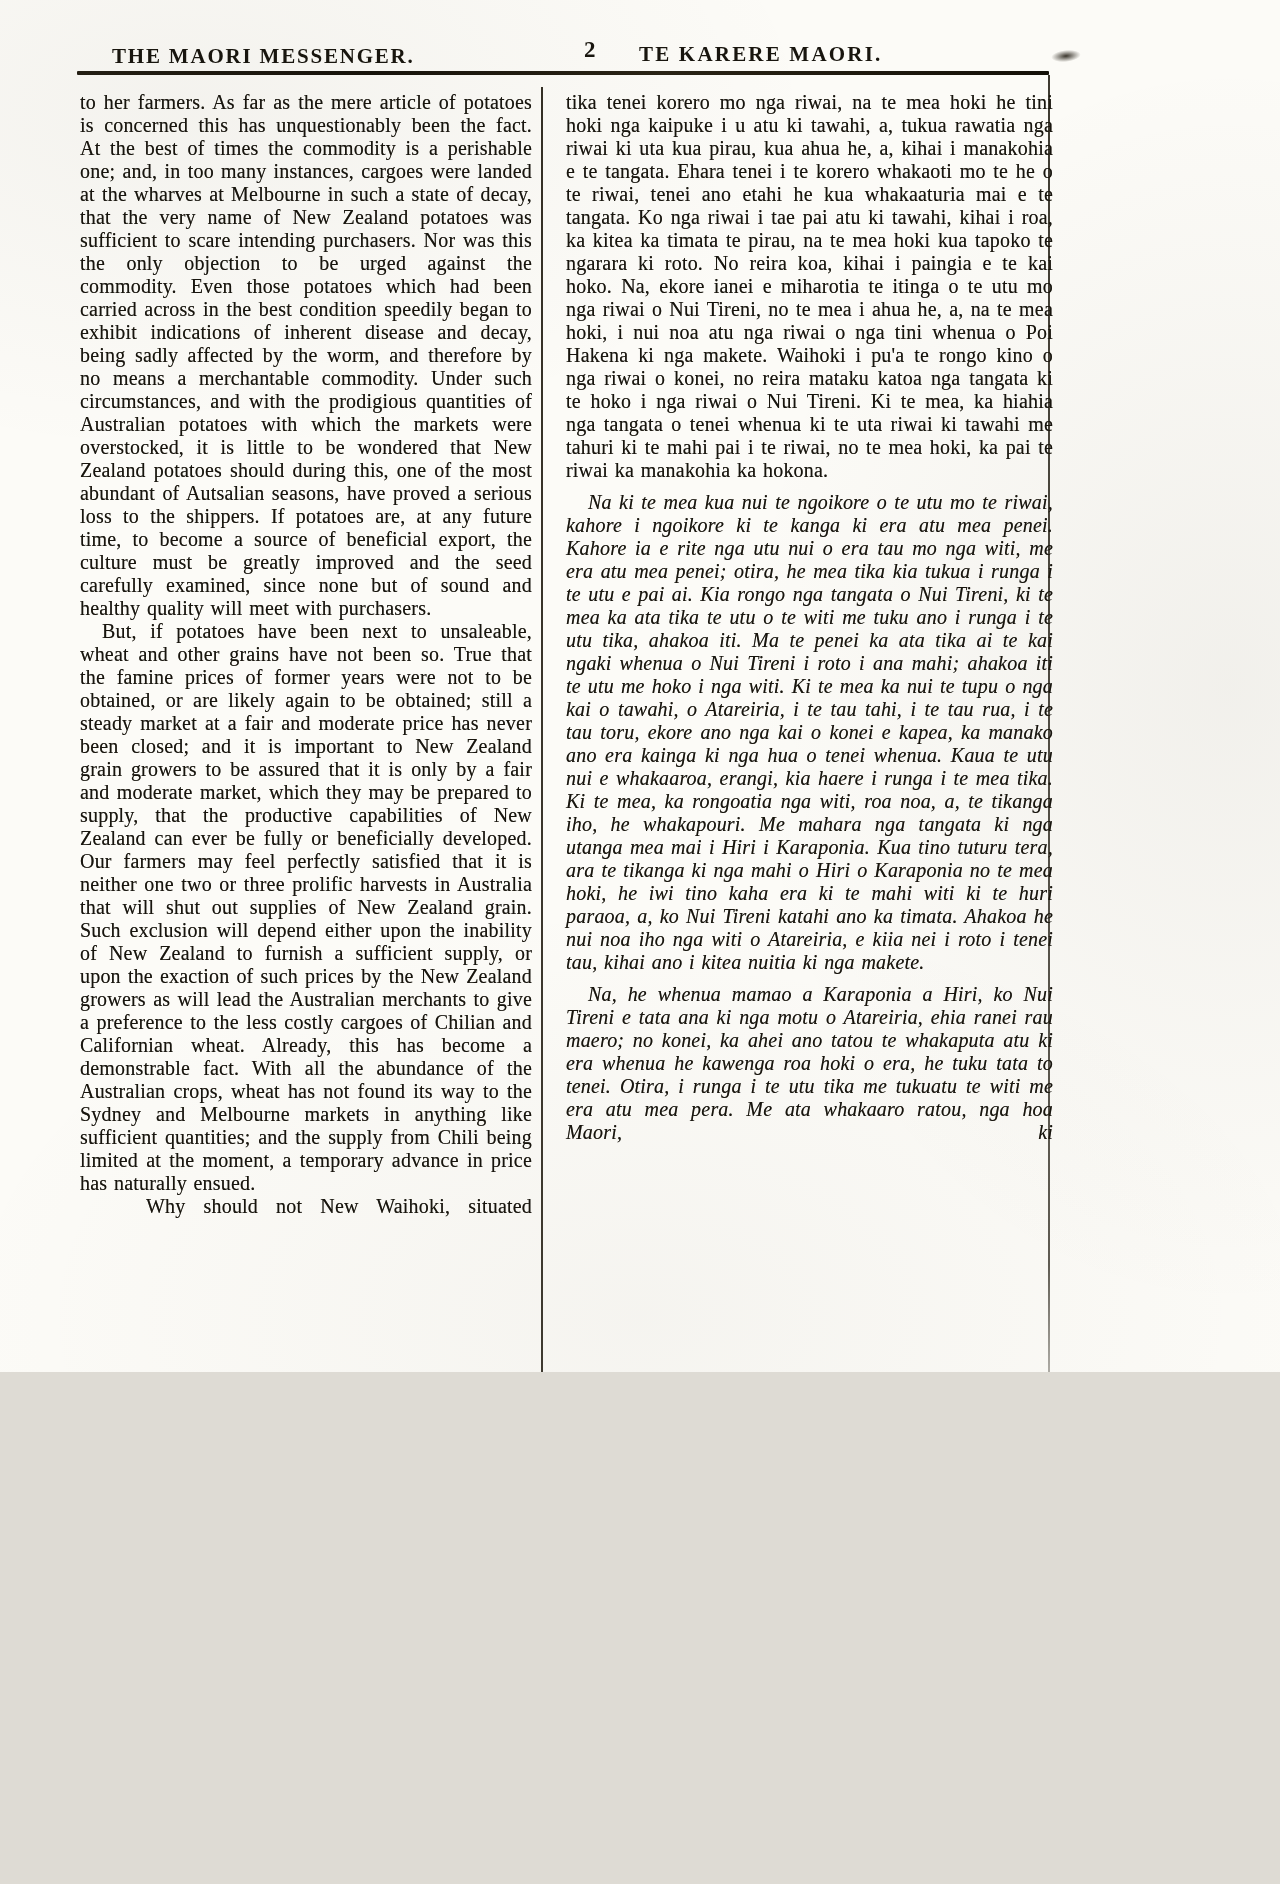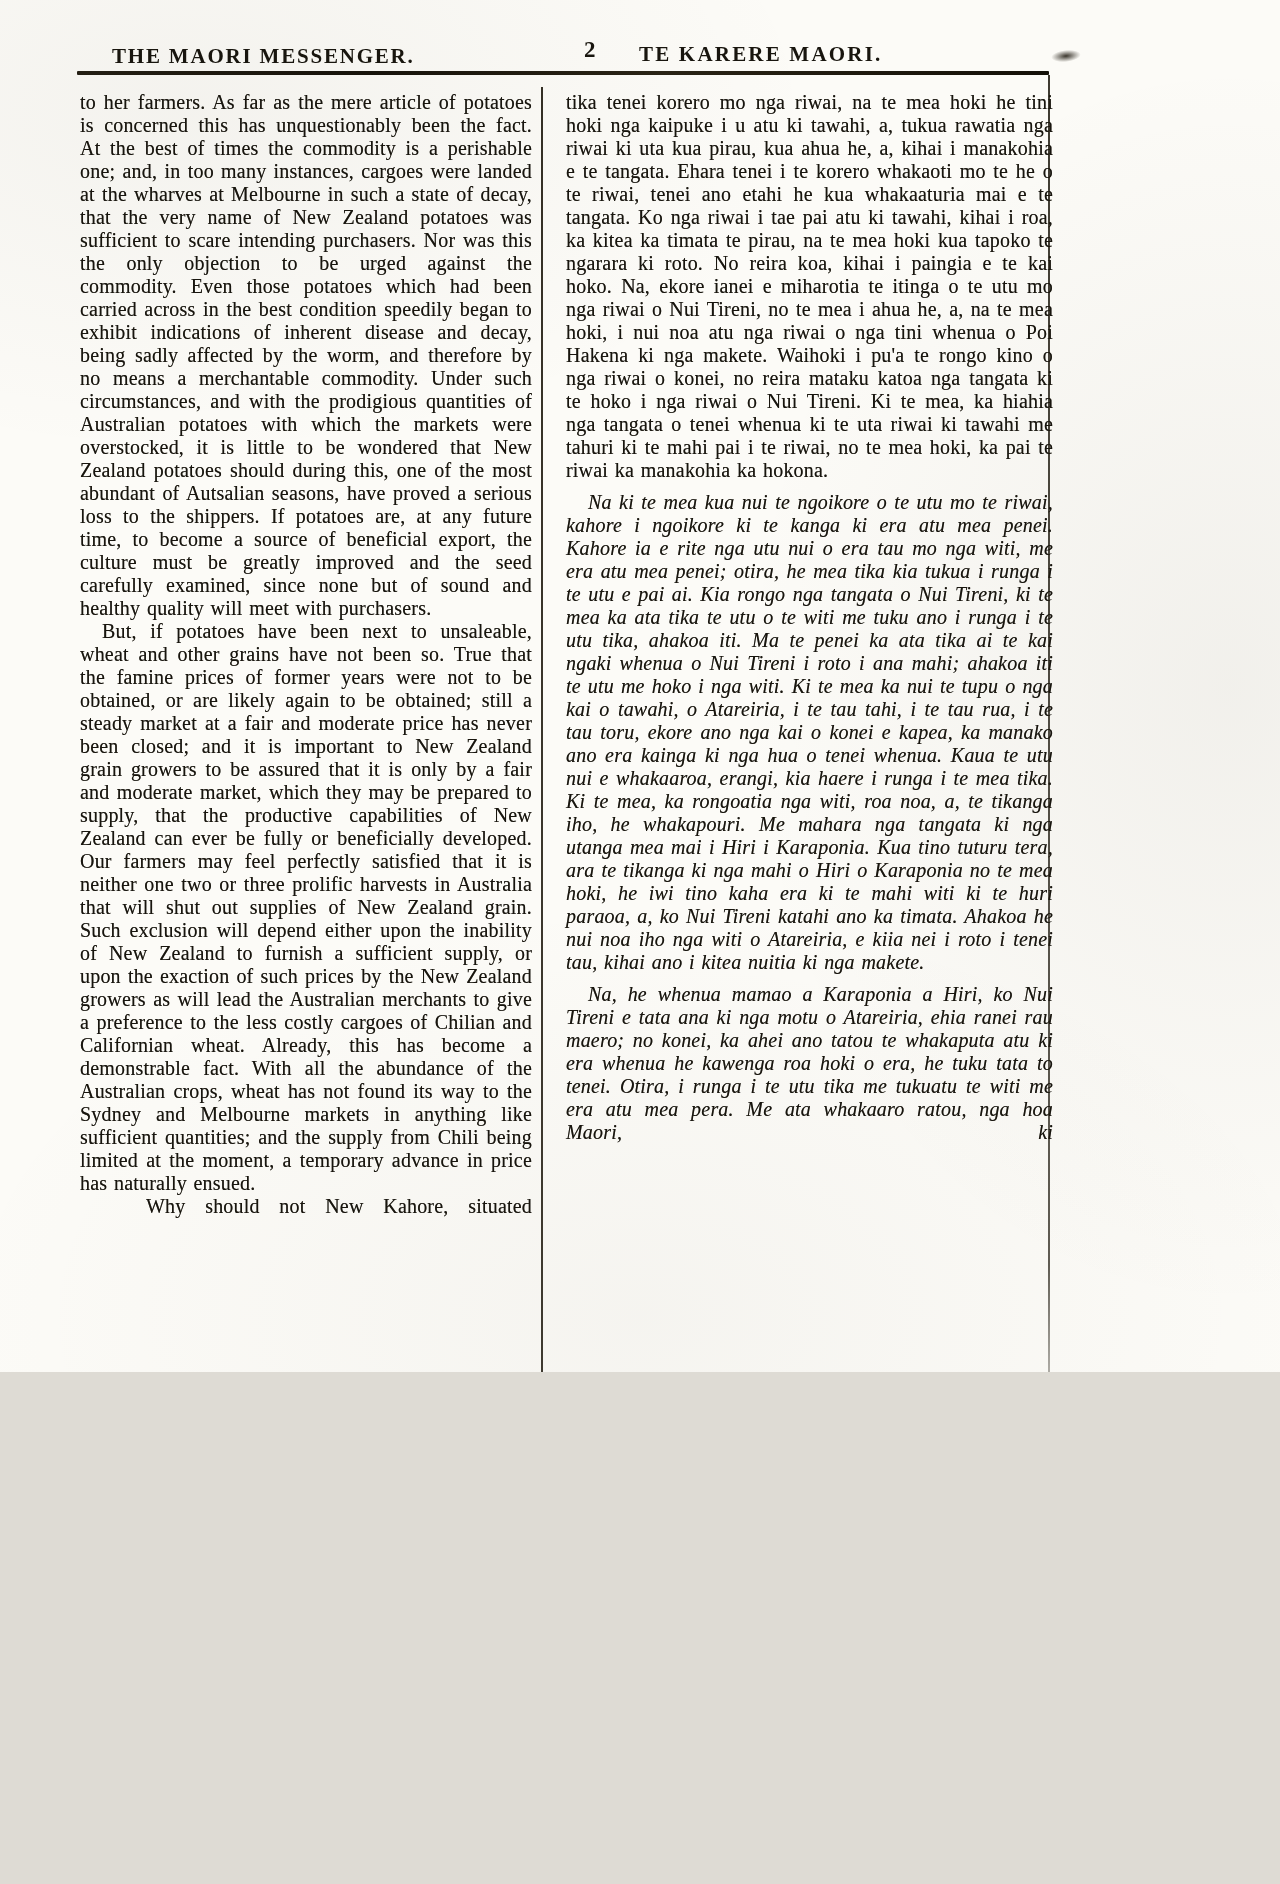--- a/index.html
+++ b/index.html
@@ -57,21 +57,21 @@
   <span class="page-num">2</span>
 
   <span class="masthead-title t-right">TE KARERE MAORI.</span>
 
   <div class="masthead-rule"></div>
   <div class="ink-smudge"></div>
 
   <section class="col col-left">
     <p>to her farmers.  As far as the mere article of potatoes is concerned this has unquestionably been the fact.  At the best of times the commodity is a perishable one; and, in too many instances, cargoes were landed at the wharves at Melbourne in such a state of decay, that the very name of New Zealand potatoes was sufficient to scare intending purchasers.  Nor was this the only objection to be urged against the commodity.  Even those potatoes which had been carried across in the best condition speedily began to exhibit indications of inherent disease and decay, being sadly affected by the worm, and therefore by no means a merchantable commodity.  Under such circumstances, and with the prodigious quantities of Australian potatoes with which the markets were overstocked, it is little to be wondered that New Zealand potatoes should during this, one of the most abundant of Autsalian seasons, have proved a serious loss to the shippers.  If potatoes are, at any future time, to become a source of beneficial export, the culture must be greatly improved and the seed carefully examined, since none but of sound and healthy quality will meet with purchasers.</p>
     <p class="indent">But, if potatoes have been next to unsaleable, wheat and other grains have not been so.  True that the famine prices of former years were not to be obtained, or are likely again to be obtained; still a steady market at a fair and moderate price has never been closed; and it is important to New Zealand grain growers to be assured that it is only by a fair and moderate market, which they may be prepared to supply, that the productive capabilities of New Zealand can ever be fully or beneficially developed.  Our farmers may feel perfectly satisfied that it is neither one two or three prolific harvests in Australia that will shut out supplies of New Zealand grain.  Such exclusion will depend either upon the inability of New Zealand to furnish a sufficient supply, or upon the exaction of such prices by the New Zealand growers as will lead the Australian merchants to give a preference to the less costly cargoes of Chilian and Californian wheat.  Already, this has become a demonstrable fact.  With all the abundance of the Australian crops, wheat has not found its way to the Sydney and Melbourne markets in anything like sufficient quantities; and the supply from Chili being limited at the moment, a temporary advance in price has naturally ensued.</p>
-    <p class="deep-indent justify-last">Why should not New Kahore, situated</p>
+    <p class="deep-indent justify-last">Why should not New Waihoki, situated</p>
   </section>
 
   <div class="col-rule"></div>
 
   <section class="col col-right">
     <p>tika tenei korero mo nga riwai, na te mea hoki he tini hoki nga kaipuke i u atu ki tawahi, a, tukua rawatia nga riwai ki uta kua pirau, kua ahua he, a, kihai i manakohia e te tangata.  Ehara tenei i te korero whakaoti mo te he o te riwai, tenei ano etahi he kua whakaaturia mai e te tangata.  Ko nga riwai i tae pai atu ki tawahi, kihai i roa, ka kitea ka timata te pirau, na te mea hoki kua tapoko te ngarara ki roto.  No reira koa, kihai i paingia e te kai hoko.  Na, ekore ianei e miharotia te itinga o te utu mo nga riwai o Nui Tireni, no te mea i ahua he, a, na te mea hoki, i nui noa atu nga riwai o nga tini whenua o Poi Hakena ki nga makete.  Waihoki i pu'a te rongo kino o nga riwai o konei, no reira mataku katoa nga tangata ki te hoko i nga riwai o Nui Tireni.  Ki te mea, ka hiahia nga tangata o tenei whenua ki te uta riwai ki tawahi me tahuri ki te mahi pai i te riwai, no te mea hoki, ka pai te riwai ka manakohia ka hokona.</p>
     <p class="indent gap">Na ki te mea kua nui te ngoikore o te utu mo te riwai, kahore i ngoikore ki te kanga ki era atu mea penei.  Kahore ia e rite nga utu nui o era tau mo nga witi, me era atu mea penei; otira, he mea tika kia tukua i runga i te utu e pai ai.  Kia rongo nga tangata o Nui Tireni, ki te mea ka ata tika te utu o te witi me tuku ano i runga i te utu tika, ahakoa iti.  Ma te penei ka ata tika ai te kai ngaki whenua o Nui Tireni i roto i ana mahi; ahakoa iti te utu me hoko i nga witi.  Ki te mea ka nui te tupu o nga kai o tawahi, o Atareiria, i te tau tahi, i te tau rua, i te tau toru, ekore ano nga kai o konei e kapea, ka manako ano era kainga ki nga hua o tenei whenua.  Kaua te utu nui e whakaaroa, erangi, kia haere i runga i te mea tika.  Ki te mea, ka rongoatia nga witi, roa noa, a, te tikanga iho, he whakapouri.  Me mahara nga tangata ki nga utanga mea mai i Hiri i Karaponia.  Kua tino tuturu tera, ara te tikanga ki nga mahi o Hiri o Karaponia no te mea hoki, he iwi tino kaha era ki te mahi witi ki te huri paraoa, a, ko Nui Tireni katahi ano ka timata.  Ahakoa he nui noa iho nga witi o Atareiria, e kiia nei i roto i tenei tau, kihai ano i kitea nuitia ki nga makete.</p>
     <p class="indent gap justify-last">Na, he whenua mamao a Karaponia a Hiri, ko Nui Tireni e tata ana ki nga motu o Atareiria, ehia ranei rau maero; no konei, ka ahei ano tatou te whakaputa atu ki era whenua he kawenga roa hoki o era, he tuku tata to tenei.  Otira, i runga i te utu tika me tukuatu te witi me era atu mea pera.  Me ata whakaaro ratou, nga hoa Maori, ki</p>
   </section>
 

